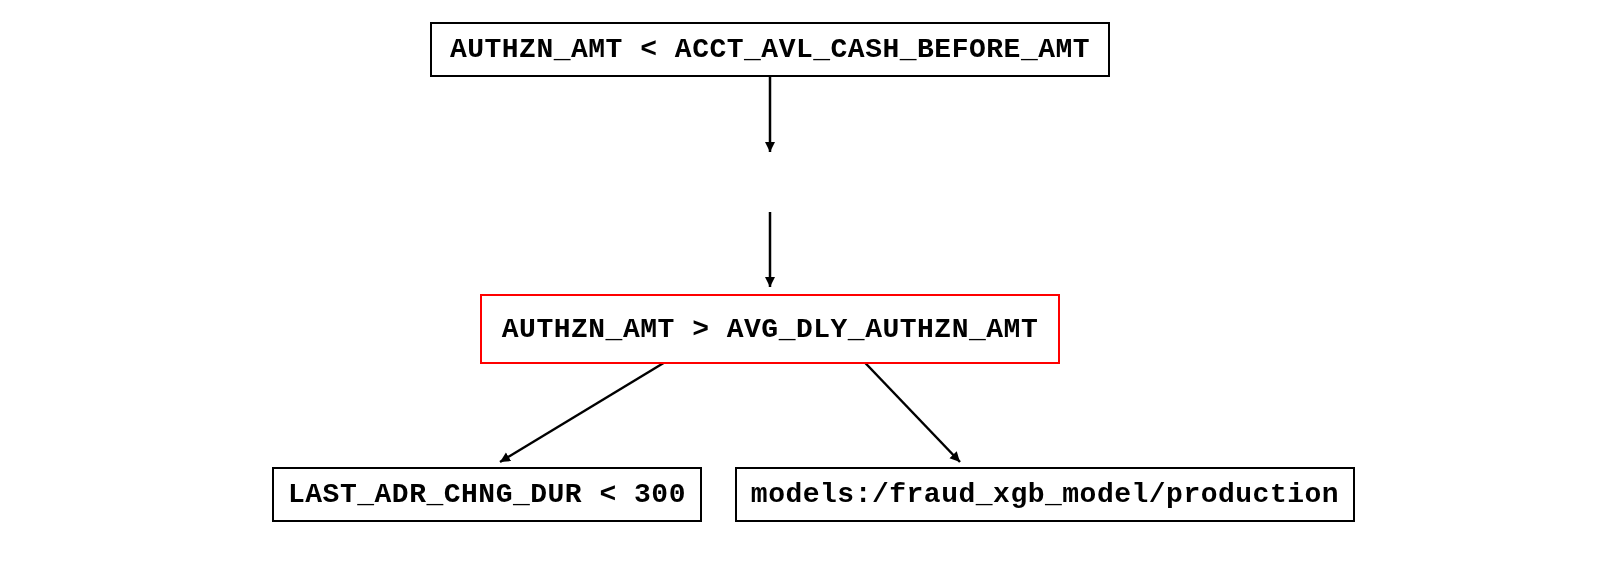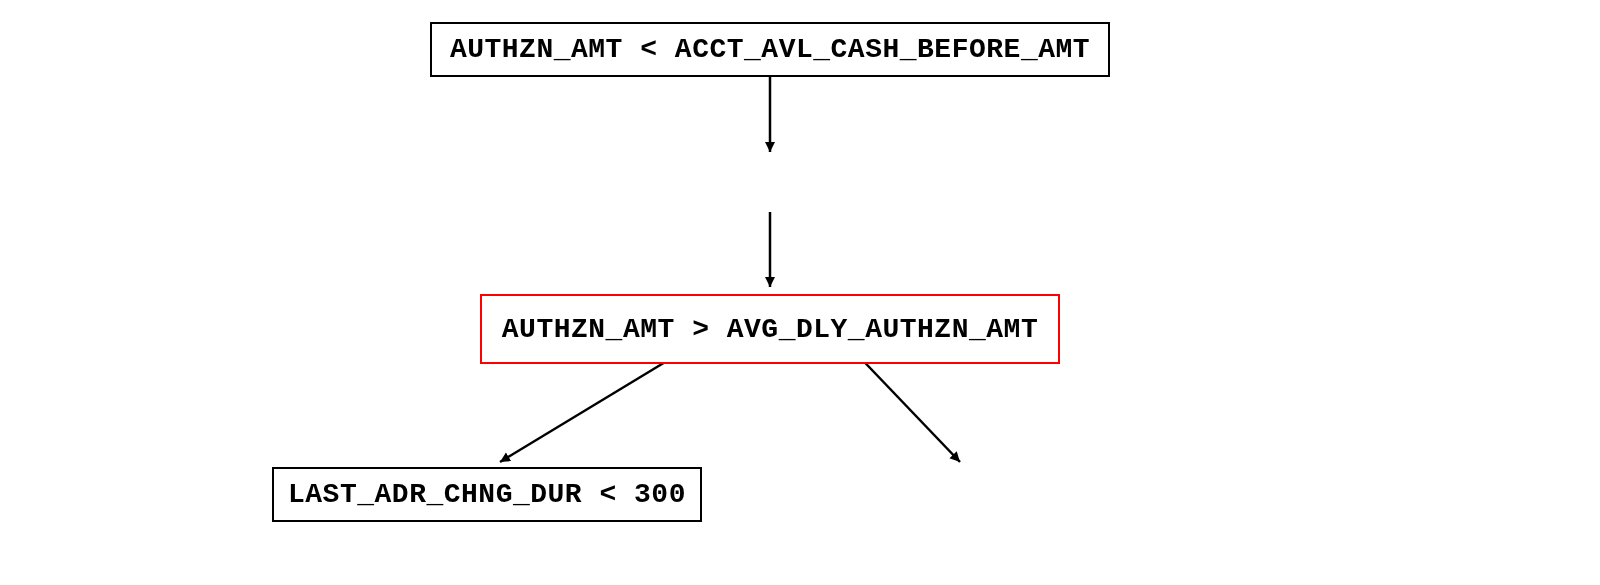--- a/index.html
+++ b/index.html
@@ -69,14 +69,17 @@
 
 
   <div class="node highlight" style="left:480px; top:294px; width:580px; height:70px;">
     <span>AUTHZN_AMT &gt; AVG_DLY_AUTHZN_AMT</span>
   </div>
 
   <div class="node" style="left:272px; top:467px; width:430px; height:55px;">
     <span>LAST_ADR_CHNG_DUR &lt; 300</span>
   </div>
 
+  <div class="node" style="left:735px; top:467px; width:620px; height:55px;">
+    <span>models:/fraud_xgb_model/production</span>
+  </div>
 
 </div>
 
 </body></html>

